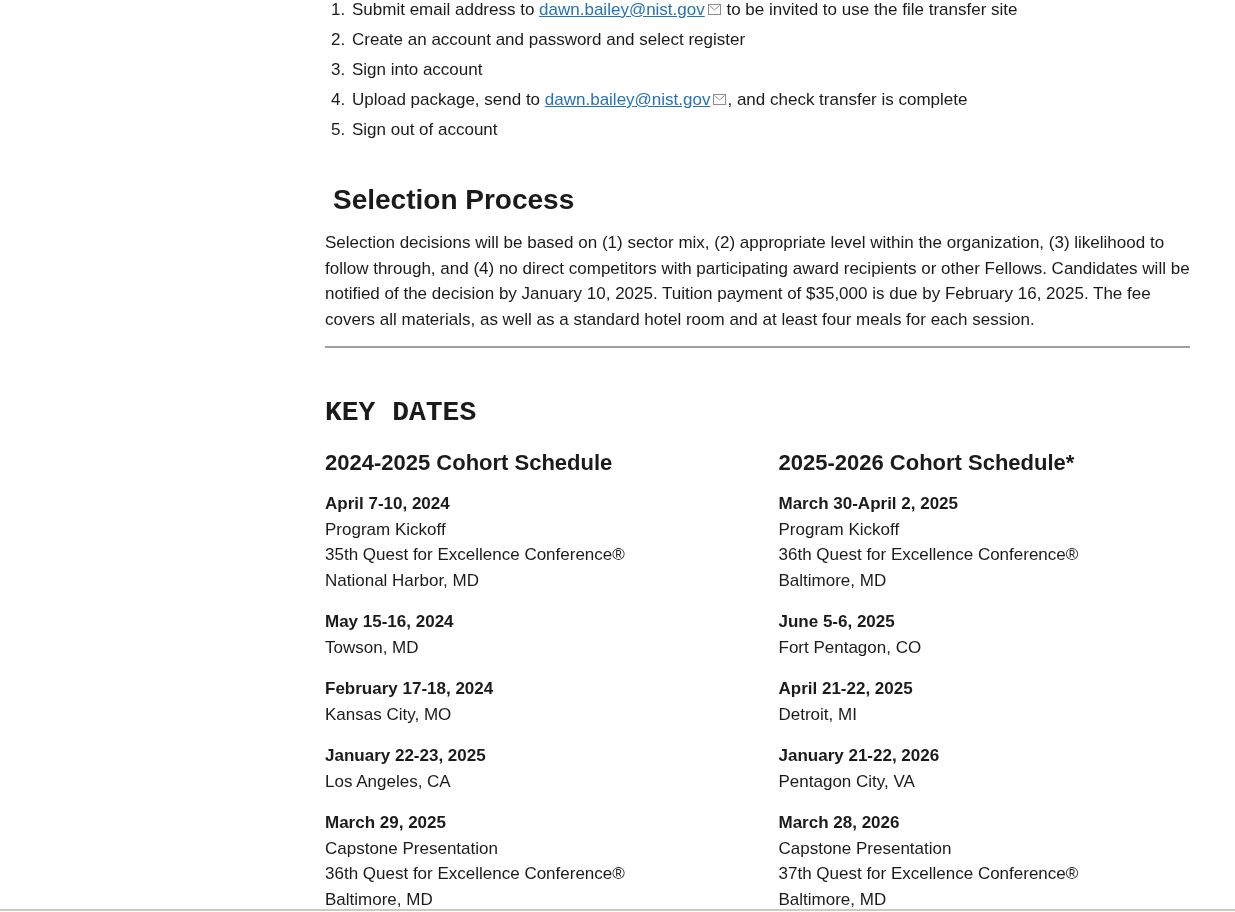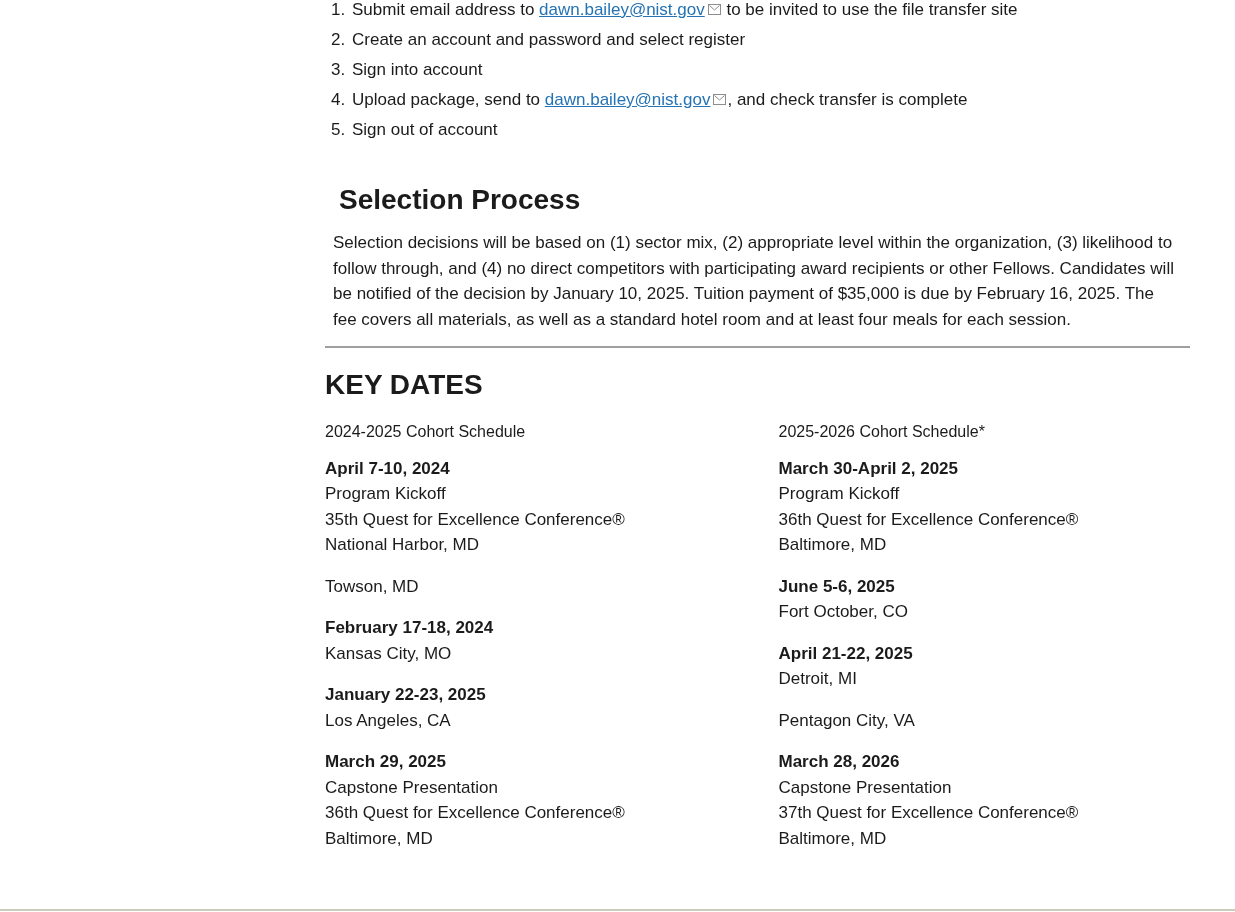--- a/index.html
+++ b/index.html
@@ -36,42 +36,43 @@
   .mail-icon {
     display: inline-block;
     margin: 0 1px 0 3px;
     vertical-align: baseline;
     line-height: 0;
   }
   h2 {
     font-size: 28px;
     line-height: 1.2;
     font-weight: 700;
-    margin: 40px 0 14px 14px;
+    margin: 40px 0 14px 8px;
   }
   h2.key-dates {
-    margin: 20px 0 20px 0;
+    margin: 48px 0 20px 0;
+    font-family: Liberation Mono, monospace;
   }
   p.lead {
-    margin: 8px;
+    margin: 0;
   }
   hr.section-divider {
     border: none;
     border-top: 2px solid var(--rule-color, #9f9f9f);
     margin: 14px 0 0 0;
   }
   .columns {
     display: grid;
     grid-template-columns: 1fr 1fr;
     column-gap: 42px;
   }
   h3.cohort {
-    font-size: 16px;
+    font-size: 22px;
     line-height: 1.2;
-    font-weight: 400;
+    font-weight: 700;
     margin: 0 0 15px 0;
   }
   .event {
     margin: 0 0 16px 0;
   }
   .event-date {
     font-weight: 700;
   }
   .bottom-line {
     position: absolute;
@@ -115,20 +116,21 @@
       <section>
         <h3 class="cohort">2024-2025 Cohort Schedule</h3>
         <div>
             <div class="event">
               <div class="event-date">April 7-10, 2024</div>
               <div class="event-line">Program Kickoff</div>
               <div class="event-line">35th Quest for Excellence Conference®</div>
               <div class="event-line">National Harbor, MD</div>
             </div>
             <div class="event">
+              <div class="event-date">May 15-16, 2024</div>
               <div class="event-line">Towson, MD</div>
             </div>
             <div class="event">
               <div class="event-date">February 17-18, 2024</div>
               <div class="event-line">Kansas City, MO</div>
             </div>
             <div class="event">
               <div class="event-date">January 22-23, 2025</div>
               <div class="event-line">Los Angeles, CA</div>
             </div>
@@ -144,27 +146,28 @@
         <h3 class="cohort">2025-2026 Cohort Schedule*</h3>
         <div>
             <div class="event">
               <div class="event-date">March 30-April 2, 2025</div>
               <div class="event-line">Program Kickoff</div>
               <div class="event-line">36th Quest for Excellence Conference®</div>
               <div class="event-line">Baltimore, MD</div>
             </div>
             <div class="event">
               <div class="event-date">June 5-6, 2025</div>
-              <div class="event-line">Fort October, CO</div>
+              <div class="event-line">Fort Pentagon, CO</div>
             </div>
             <div class="event">
               <div class="event-date">April 21-22, 2025</div>
               <div class="event-line">Detroit, MI</div>
             </div>
             <div class="event">
+              <div class="event-date">January 21-22, 2026</div>
               <div class="event-line">Pentagon City, VA</div>
             </div>
             <div class="event">
               <div class="event-date">March 28, 2026</div>
               <div class="event-line">Capstone Presentation</div>
               <div class="event-line">37th Quest for Excellence Conference®</div>
               <div class="event-line">Baltimore, MD</div>
             </div>
           </div>
       </section>

